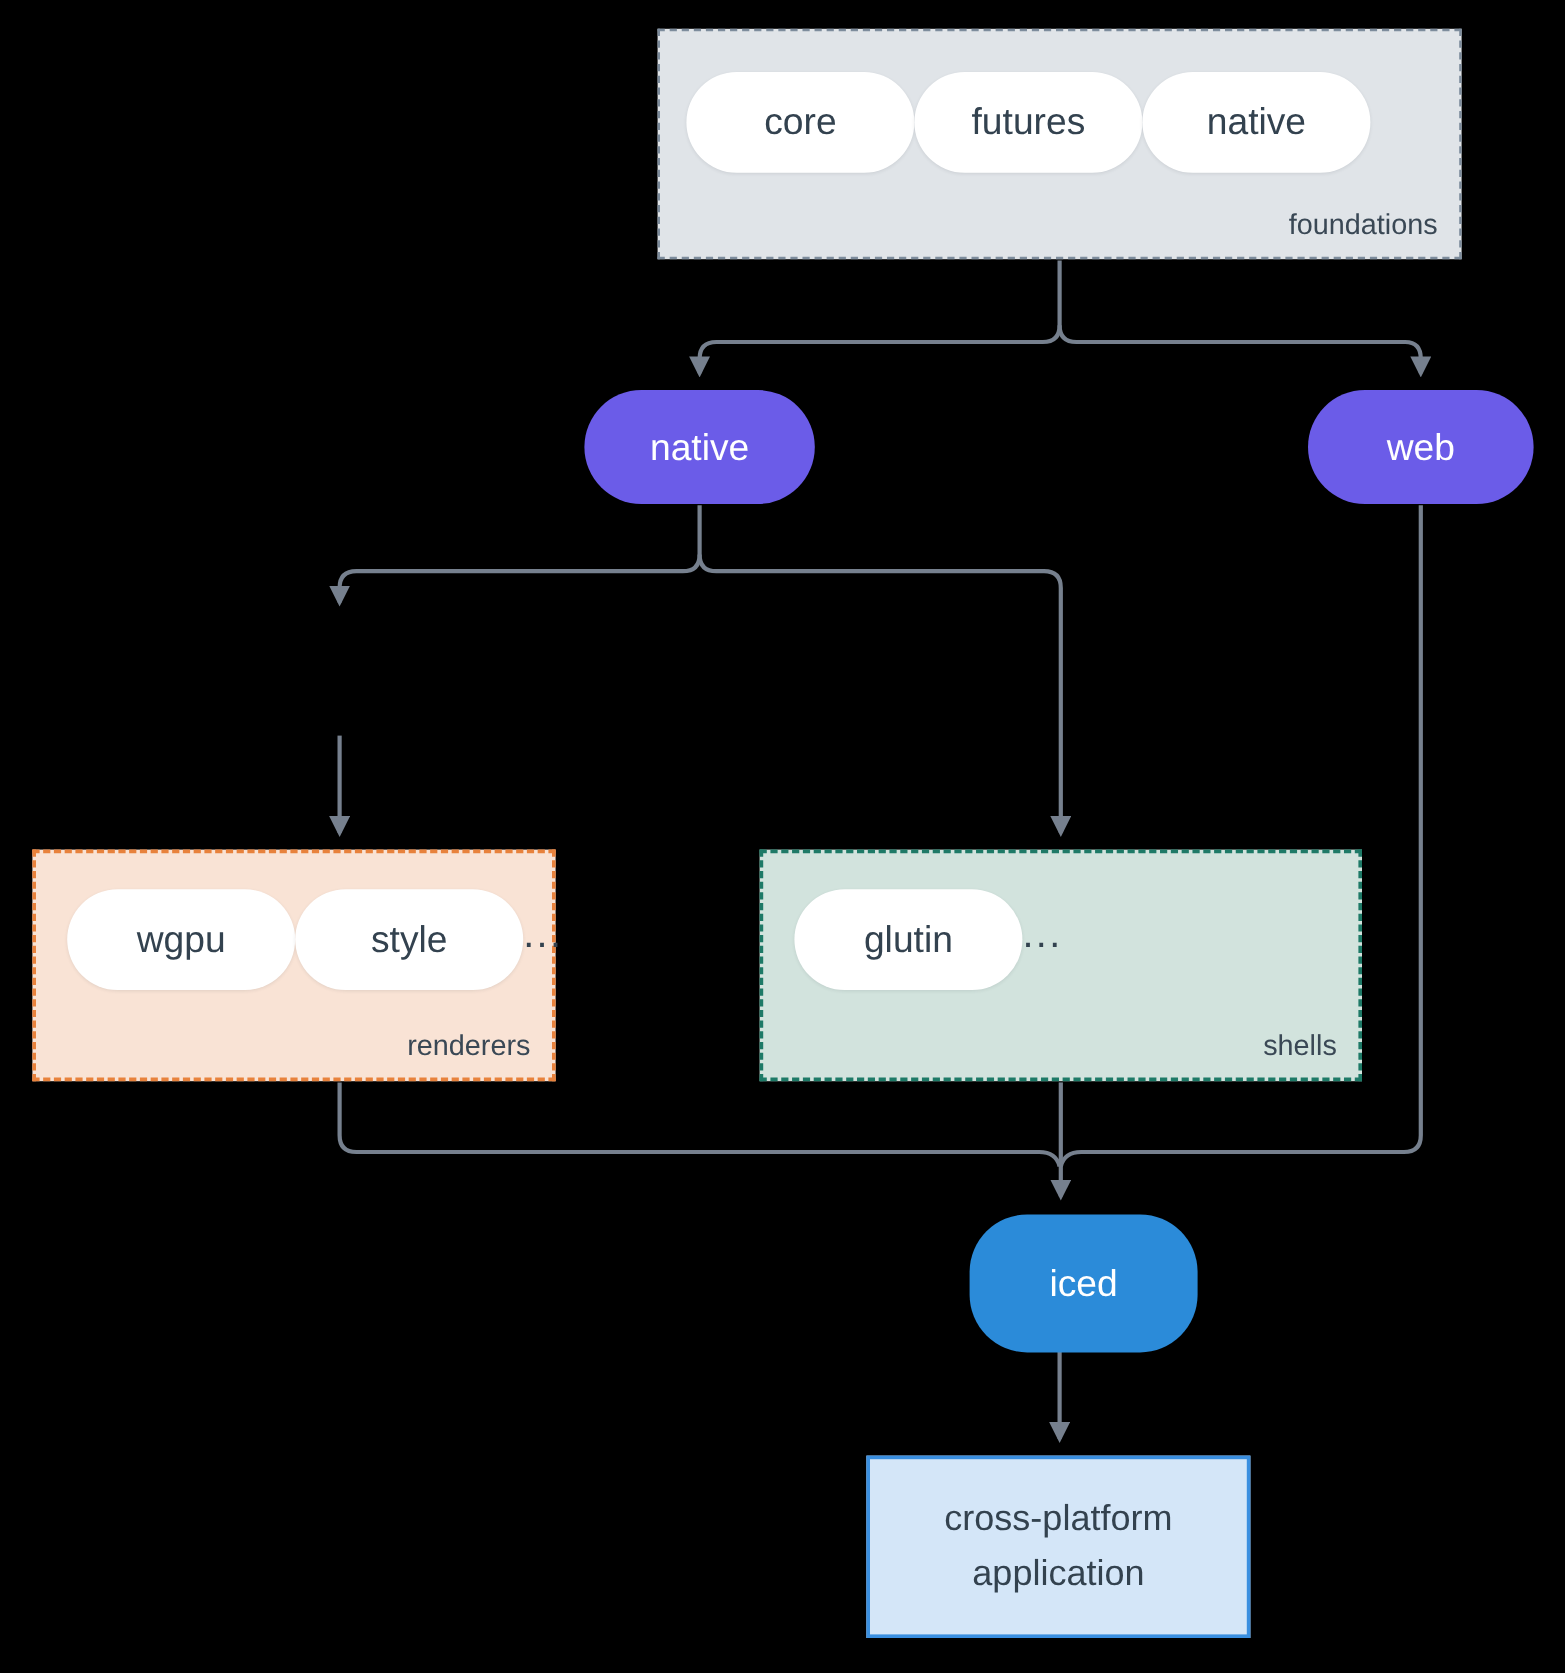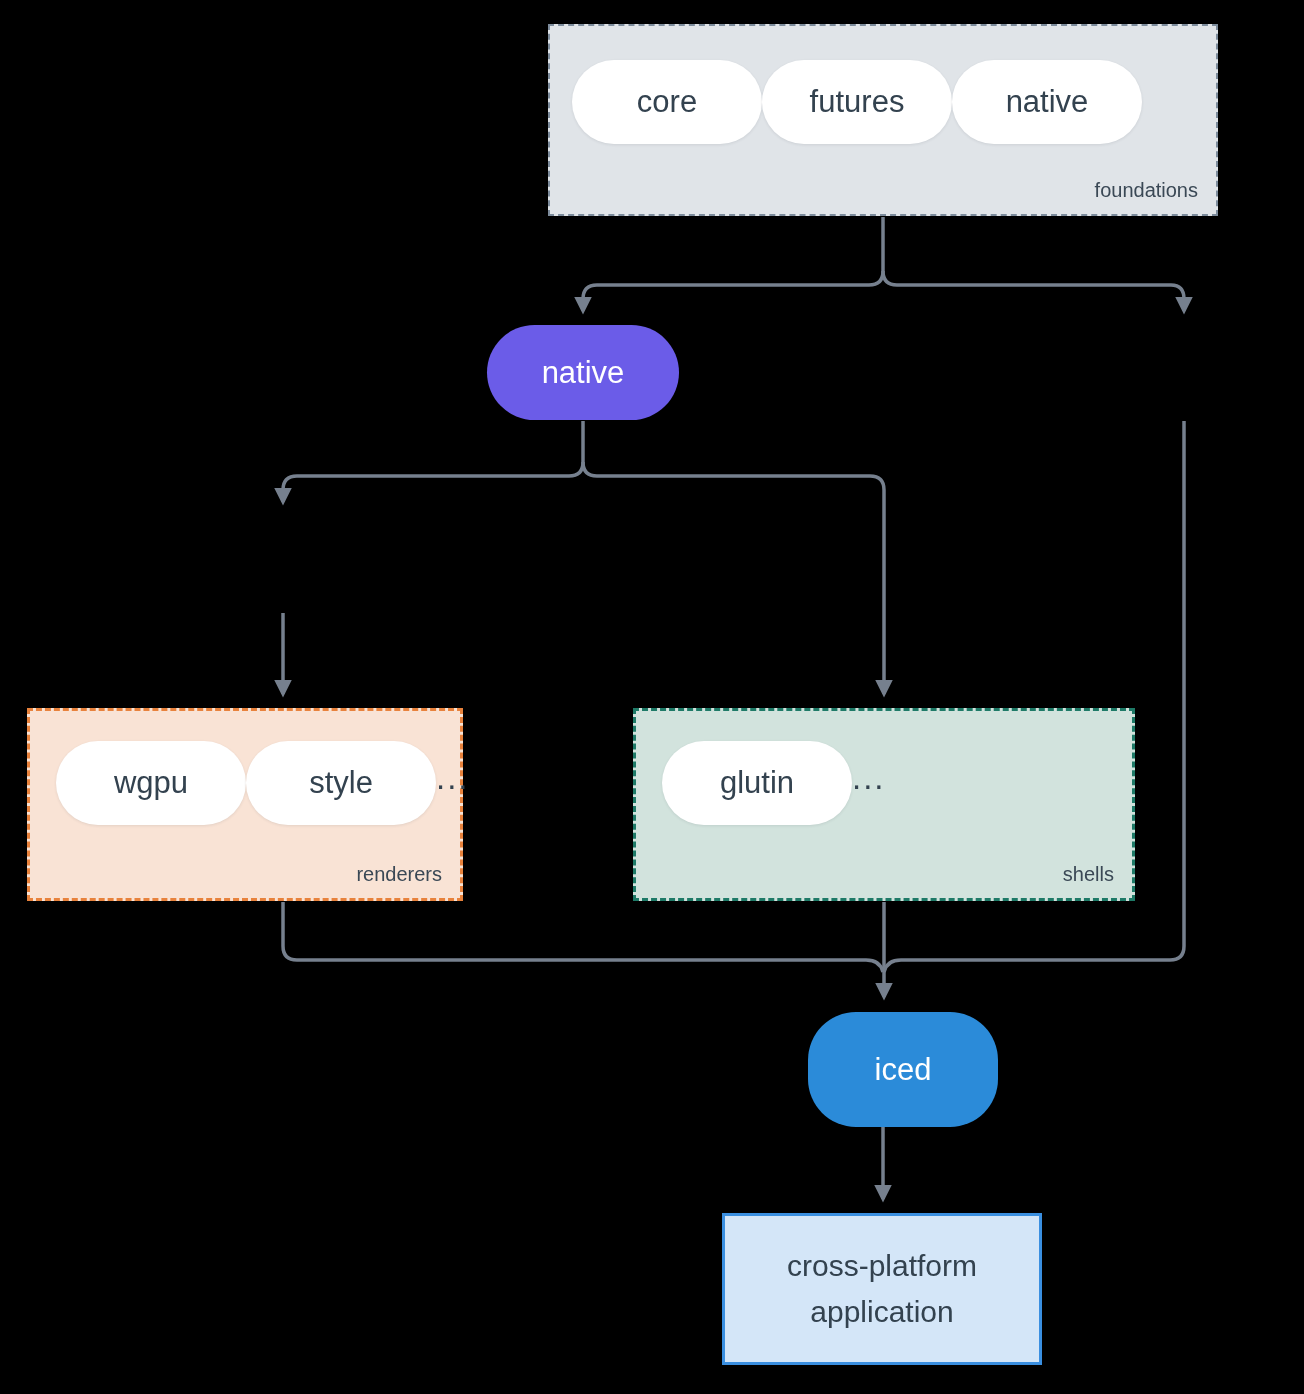--- a/index.html
+++ b/index.html
@@ -42,21 +42,21 @@
     height:84px;min-width:190px;box-sizing:border-box;padding:0 30px;
     border-radius:42px;display:flex;align-items:center;justify-content:center;
     font-size:31px;box-shadow:0 1px 3px rgba(40,50,60,0.10);
   }
   .ellipsis{
     color:var(--dark_text,#33424F);font-size:33px;letter-spacing:2px;
     padding-bottom:10px;
   }
   .group-label{
     position:absolute;right:18px;bottom:12px;
-    color:var(--label_text,#3A4855);font-size:20px;
+    color:var(--label_text,#3A4855);font-size:24px;
   }
   .node-pill{
     position:absolute;border-radius:48px;color:var(--light_text,#FFF);
     display:flex;align-items:center;justify-content:center;font-size:31px;
   }
   .node-native{left:487px;top:325px;width:192px;height:95px;background:var(--native_fill,#6B5CE8);}
   .node-web{left:1090px;top:325px;width:188px;height:95px;background:var(--web_fill,#6B5CE8);}
   .node-graphics{left:188px;top:517px;width:190px;height:95px;background:var(--graphics_fill,#E8863C);}
   .node-iced{left:808px;top:1012px;width:190px;height:115px;background:var(--iced_fill,#2B8BD9);}
   .app-box{
@@ -92,20 +92,21 @@
   <div class="group group-foundations">
     <div class="group-row">
       <div class="white-pill">core</div>
       <div class="white-pill">futures</div>
       <div class="white-pill">native</div>
     </div>
     <div class="group-label">foundations</div>
   </div>
 
   <div class="node-pill node-native">native</div>
+  <div class="node-pill node-web">web</div>
 
 
   <div class="group group-renderers">
     <div class="group-row">
       <div class="white-pill">wgpu</div>
       <div class="white-pill">style</div>
       <div class="ellipsis">...</div>
     </div>
     <div class="group-label">renderers</div>
   </div>

